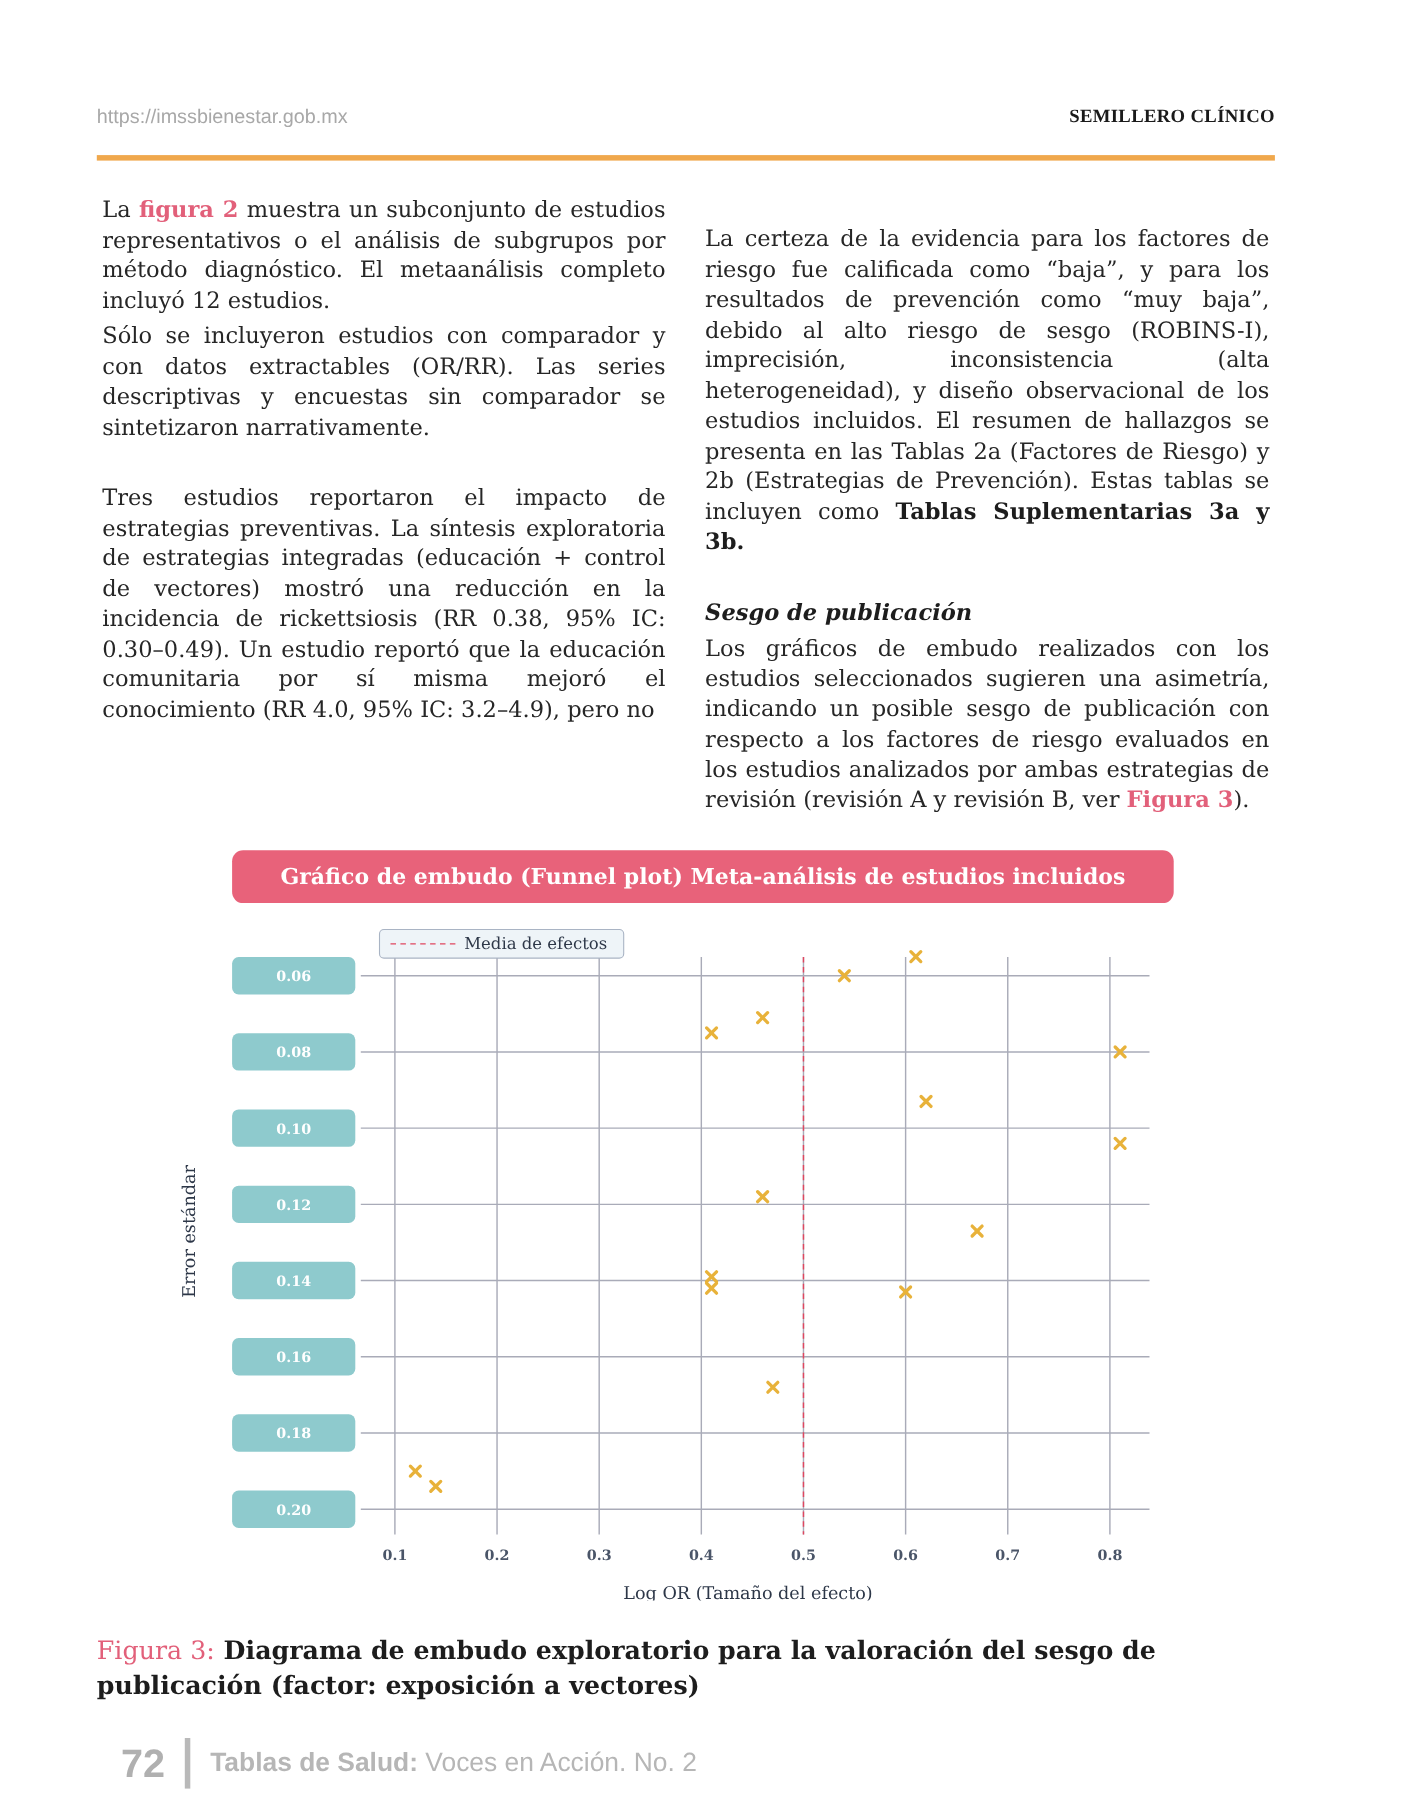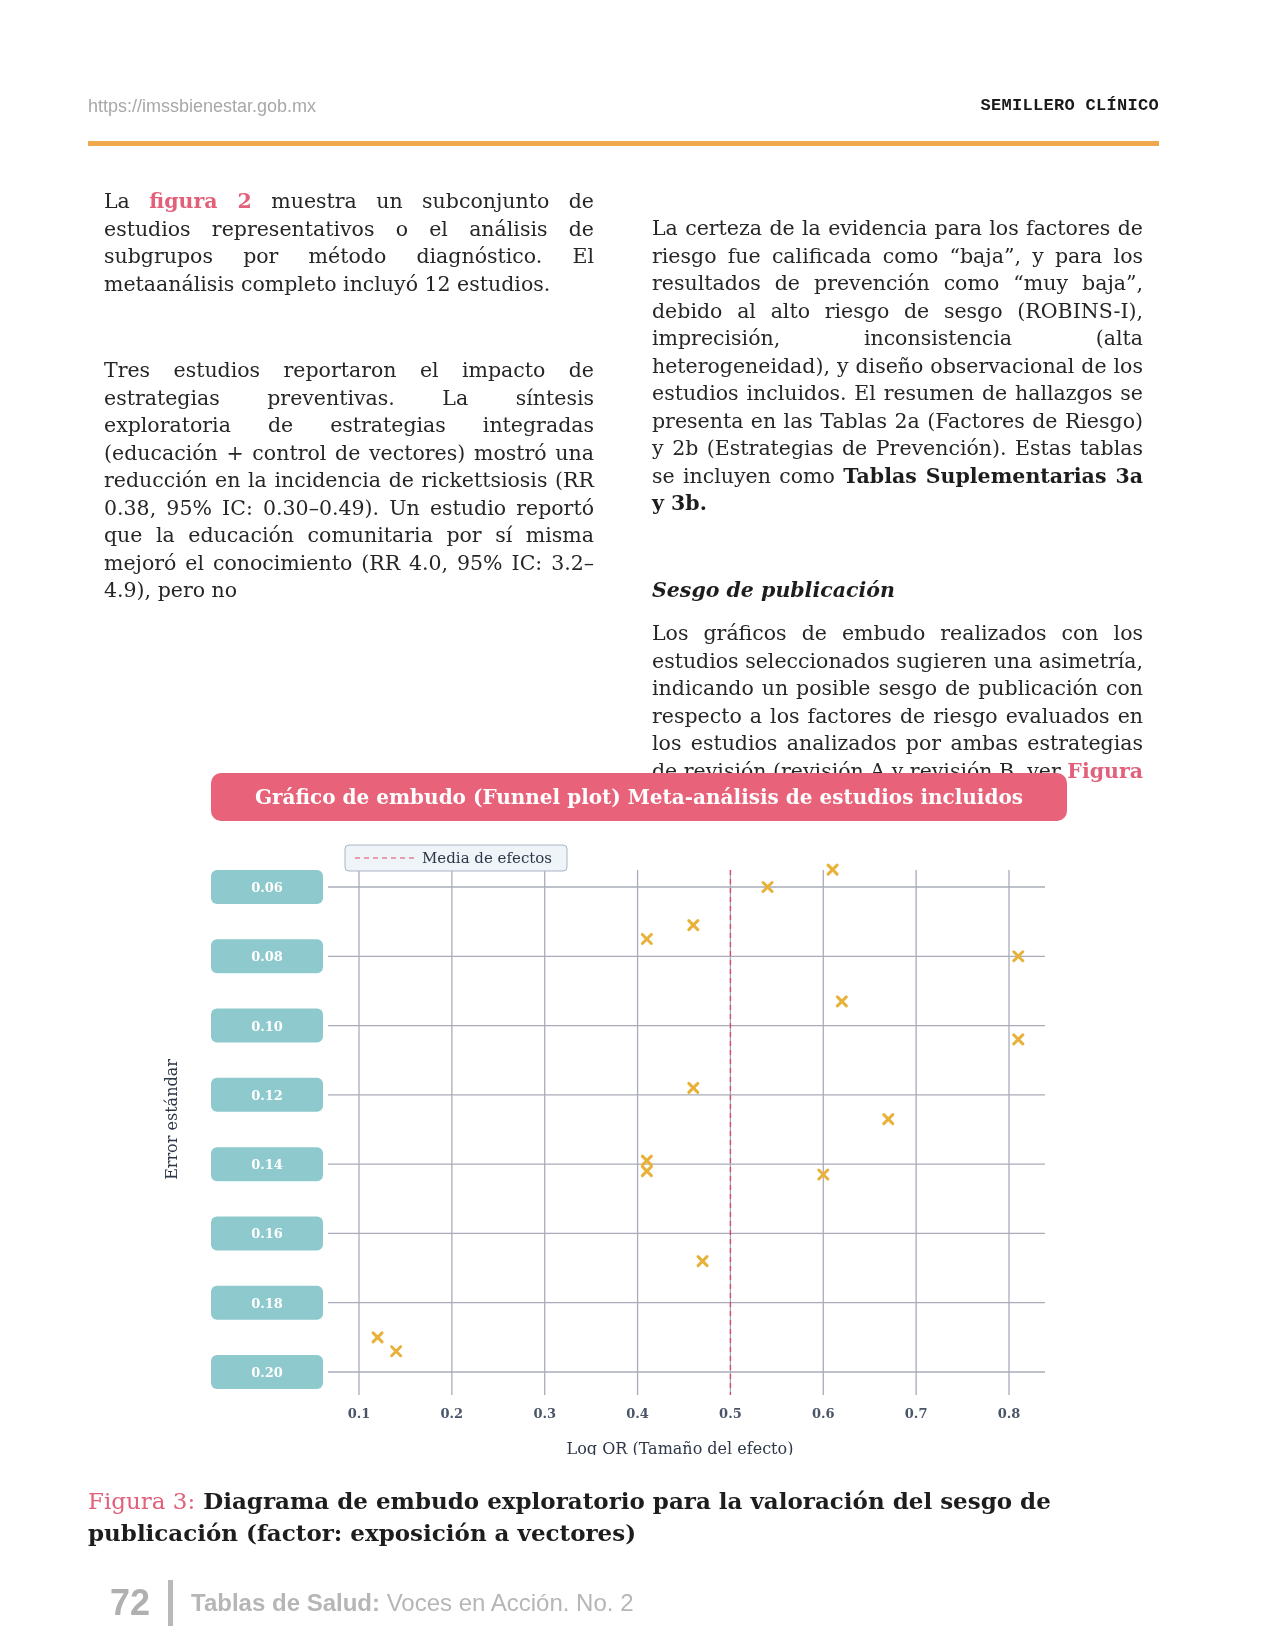--- a/index.html
+++ b/index.html
@@ -1,23 +1,23 @@
 <!DOCTYPE html>
 <html><head>
 <meta charset="utf-8">
 <style>
   html, body { margin: 0; padding: 0; background: #ffffff; }
   body { width: 1275px; height: 1650px; position: relative; overflow: hidden; font-family: "DejaVu Serif", serif; color: #222; }
   .hdr-url { position: absolute; left: 88px; top: 96px; font-family: "Liberation Sans", sans-serif; font-size: 18px; color: #a8a8a8; }
-  .hdr-sec { position: absolute; right: 116px; top: 96px; font-family: Liberation Mono, monospace; font-size: 17px; font-weight: bold; color: #1a1a1a; letter-spacing: 0.3px; }
+  .hdr-sec { position: absolute; right: 116px; top: 96px; font-family: Liberation Serif, serif; font-size: 17px; font-weight: bold; color: #1a1a1a; letter-spacing: 0.3px; }
   .hdr-rule { position: absolute; left: 88px; top: 141px; width: 1071px; height: 5px; background: #f0a84c; }
   .col { position: absolute; top: 172px; font-family: "DejaVu Serif", serif; font-size: 20.5px; line-height: 27.5px; color: #262626; text-align: justify; }
   .col-left { left: 88px; width: 522px; }
   .col-right { left: 636px; width: 523px; }
-  .col p { margin: 16px; }
+  .col p { margin: 5px; }
   .pink { color: #e2607a; font-weight: bold; }
   .h-ital { font-weight: bold; font-style: italic; color: #1d1d1d; }
   .gap { height: 27px; }
   .bold { font-weight: bold; color: #1d1d1d; }
   .chart-title { position: absolute; left: 211px; top: 773px; width: 856px; height: 48px; background: #e8627a; border-radius: 10px; color: #fff; font-family: "DejaVu Serif", serif; font-weight: bold; font-size: 20px; text-align: center; line-height: 48px; }
   #chart-svg { position: absolute; left: 150px; top: 835px; }
   .caption { position: absolute; left: 88px; top: 1485px; width: 1071px; font-family: "DejaVu Serif", serif; font-weight: bold; font-size: 23px; line-height: 31px; color: #1d1d1d; }
   .caption .pink { font-weight: normal; }
   .footer { position: absolute; left: 110px; top: 1580px; font-family: "Liberation Sans", sans-serif; display: flex; align-items: center; text-align: right; }
   .footer .pg { font-size: 36px; font-weight: bold; color: #b0b0b0; }
@@ -27,20 +27,21 @@
 </style>
 </head>
 <body>
 
 <div class="hdr-url">https://imssbienestar.gob.mx</div>
 <div class="hdr-sec">SEMILLERO CLÍNICO</div>
 <div class="hdr-rule"></div>
 
 <div class="col col-left">
   <p><span>La </span><span class="pink">figura 2</span><span> muestra un subconjunto de estudios representativos o el análisis de subgrupos por método diagnóstico. El metaanálisis completo incluyó 12 estudios.</span></p>
+  <p>Sólo se incluyeron estudios con comparador y con datos extractables (OR/RR). Las series descriptivas y encuestas sin comparador se sintetizaron narrativamente.</p>
   <div class="gap"></div>
   <p>Tres estudios reportaron el impacto de estrategias preventivas. La síntesis exploratoria de estrategias integradas (educación + control de vectores) mostró una reducción en la incidencia de rickettsiosis (RR 0.38, 95% IC: 0.30–0.49). Un estudio reportó que la educación comunitaria por sí misma mejoró el conocimiento (RR 4.0, 95% IC: 3.2–4.9), pero no</p>
 </div>
 
 <div class="col col-right">
   <div class="gap"></div>
   <p><span>La certeza de la evidencia para los factores de riesgo fue calificada como “baja”, y para los resultados de prevención como “muy baja”, debido al alto riesgo de sesgo (ROBINS-I), imprecisión, inconsistencia (alta heterogeneidad), y diseño observacional de los estudios incluidos. El resumen de hallazgos se presenta en las Tablas 2a (Factores de Riesgo) y 2b (Estrategias de Prevención). Estas tablas se incluyen como </span><span class="bold">Tablas Suplementarias 3a y 3b.</span></p>
   <div class="gap"></div>
   <p class="h-ital">Sesgo de publicación</p>
   <p><span>Los gráficos de embudo realizados con los estudios seleccionados sugieren una asimetría, indicando un posible sesgo de publicación con respecto a los factores de riesgo evaluados en los estudios analizados por ambas estrategias de revisión (revisión A y revisión B, ver </span><span class="pink">Figura 3</span><span>).</span></p>

